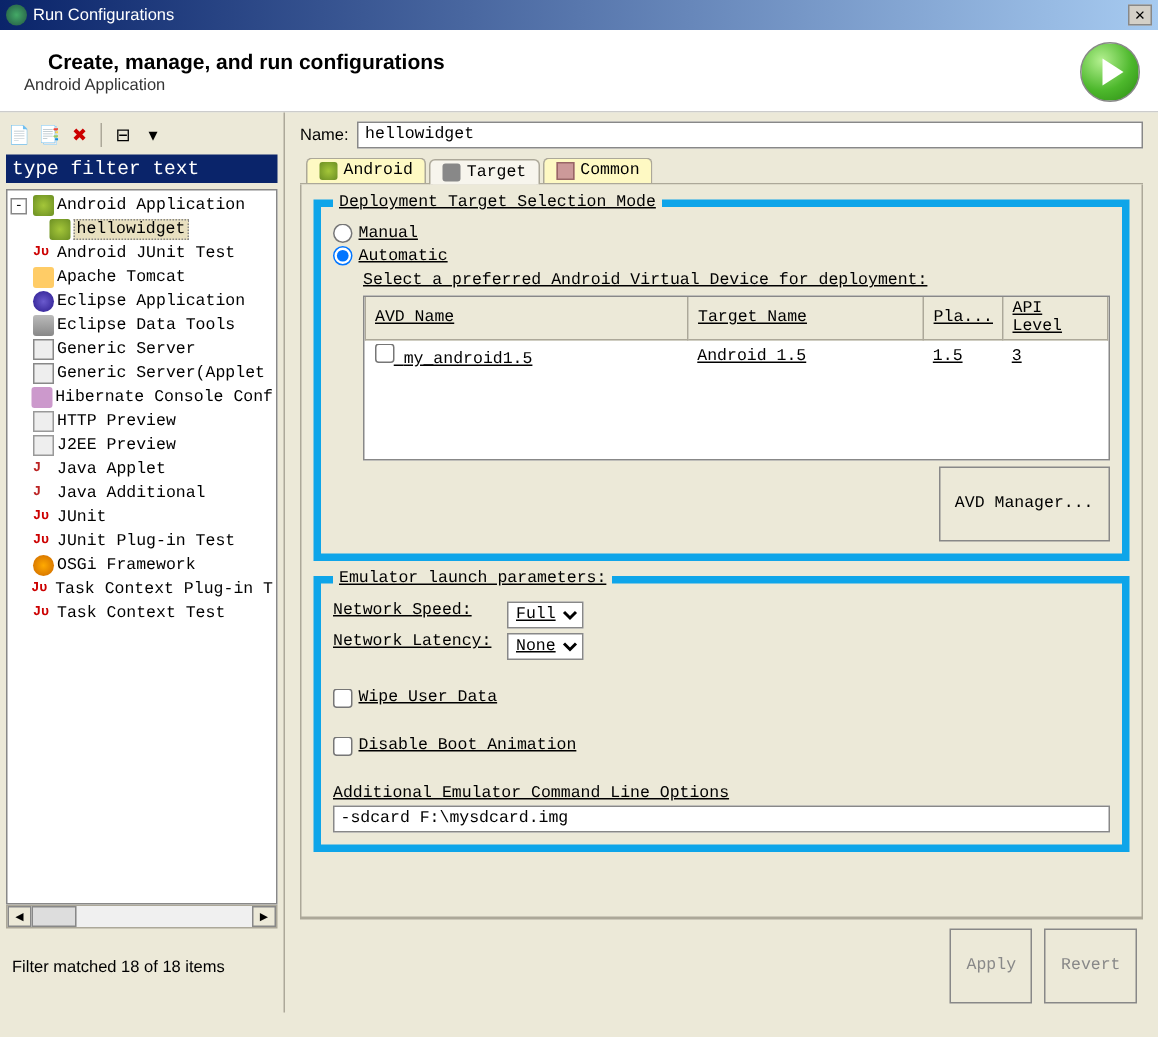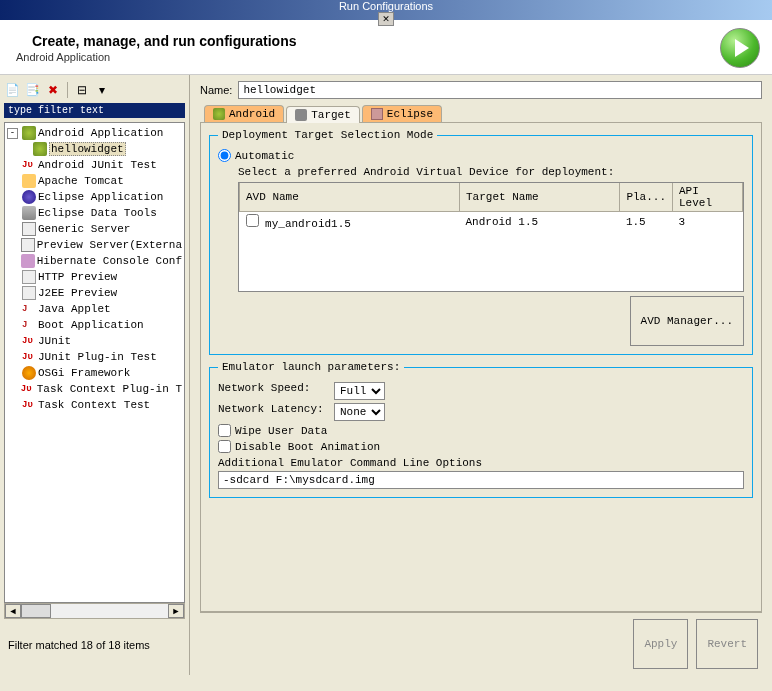--- a/index.html
+++ b/index.html
@@ -12,21 +12,20 @@
   overflow: hidden;
 }
 .titlebar {
   background: linear-gradient(to right, #0a246a, #a6caf0);
   color: #fff;
   height: 20px;
   display: flex;
   align-items: center;
   padding: 0 4px;
   font-size: 11px;
-  flex-direction: column;
 }
 .titlebar .ticon {
   width: 14px; height: 14px;
   background: radial-gradient(circle, #4a6 0%, #254 100%);
   border-radius: 50%;
   margin-right: 4px;
 }
 .titlebar .ttext { flex: 1; }
 .titlebar .tclose {
   width: 16px; height: 14px;
@@ -84,21 +83,21 @@
   display: flex; align-items: center; justify-content: center;
   font-size: 12px;
 }
 .tb-sep { width: 1px; height: 16px; background: #aca899; margin: 0 3px; }
 .filterbox {
   background: #0a246a;
   color: #fff;
   padding: 2px 4px;
   margin-bottom: 4px;
   font-family: "Courier New", monospace;
-  font-size: 10px;
+  font-size: 13px;
 }
 .tree {
   flex: 1;
   background: #fff;
   border: 1px solid #888;
   overflow: auto;
   font-family: "Courier New", monospace;
   font-size: 11px;
   padding: 2px;
   position: relative;
@@ -186,21 +185,21 @@
   background: #fff;
 }
 .tabs {
   display: flex;
   align-items: flex-end;
   border-bottom: 1px solid #aca899;
   padding-left: 4px;
   gap: 0;
 }
 .tab {
-  background: #fdba74;
+  background: #fef9c3;
   border: 1px solid #aca899;
   border-bottom: none;
   padding: 2px 8px;
   margin-right: 2px;
   border-radius: 4px 4px 0 0;
   display: flex;
   align-items: center;
   gap: 4px;
   font-family: "Courier New", monospace;
   font-size: 11px;
@@ -221,22 +220,23 @@
   border-top: none;
   padding: 6px 8px;
   display: flex;
   flex-direction: column;
   gap: 6px;
   font-family: "Courier New", monospace;
   font-size: 11px;
   overflow: auto;
 }
 fieldset {
-  border: 1px solid #0ea5e9;
+  border: 5px solid #0ea5e9;
   padding: 6px 8px 8px 8px;
+  text-decoration: underline;
 }
 fieldset legend {
   font-family: "Courier New", monospace;
   font-size: 11px;
   padding: 0 4px;
 }
 .radio-row { display: flex; align-items: center; gap: 4px; margin: 2px 0; }
 .radio-row input[type=radio] { margin: 0; }
 .sublabel { margin: 4px 0 4px 20px; }
 .avdtable-wrap {
@@ -278,21 +278,21 @@
   gap: 6px;
   margin: 3px 0;
 }
 .param-row select {
   font-family: "Courier New", monospace;
   font-size: 11px;
   border: 1px solid #888;
   background: #fff;
   padding: 1px;
 }
-.chk-row { display: flex; align-items: center; gap: 4px; margin: 3px 0; }
+.chk-row { display: flex; align-items: flex-start; gap: 4px; margin: 19px 0; }
 .chk-row input[type=checkbox] { margin: 0; }
 .cmdline {
   width: 100%;
   font-family: "Courier New", monospace;
   font-size: 11px;
   border: 1px solid #888;
   background: #fff;
   padding: 2px 4px;
 }
 .bottombtns {
@@ -364,21 +364,21 @@
           <span class="lbl">Eclipse Data Tools</span>
         </div>
       <div class="tree-node">
           <span style="width:13px"></span>
           <span class="ico ico-srv"></span>
           <span class="lbl">Generic Server</span>
         </div>
       <div class="tree-node">
           <span style="width:13px"></span>
           <span class="ico ico-srv"></span>
-          <span class="lbl">Preview Server(Externa</span>
+          <span class="lbl">Generic Server(Applet</span>
         </div>
       <div class="tree-node">
           <span style="width:13px"></span>
           <span class="ico ico-hib"></span>
           <span class="lbl">Hibernate Console Conf</span>
         </div>
       <div class="tree-node">
           <span style="width:13px"></span>
           <span class="ico ico-http"></span>
           <span class="lbl">HTTP Preview</span>
@@ -389,21 +389,21 @@
           <span class="lbl">J2EE Preview</span>
         </div>
       <div class="tree-node">
           <span style="width:13px"></span>
           <span class="ico ico-java"></span>
           <span class="lbl">Java Applet</span>
         </div>
       <div class="tree-node">
           <span style="width:13px"></span>
           <span class="ico ico-java"></span>
-          <span class="lbl">Boot Application</span>
+          <span class="lbl">Java Additional</span>
         </div>
       <div class="tree-node">
           <span style="width:13px"></span>
           <span class="ico ico-ju"></span>
           <span class="lbl">JUnit</span>
         </div>
       <div class="tree-node">
           <span style="width:13px"></span>
           <span class="ico ico-ju"></span>
           <span class="lbl">JUnit Plug-in Test</span>
@@ -443,26 +443,30 @@
       <div class="tab">
           <span class="tico tico-and"></span>
           <span>Android</span>
         </div>
       <div class="tab active">
           <span class="tico tico-tgt"></span>
           <span>Target</span>
         </div>
       <div class="tab">
           <span class="tico tico-com"></span>
-          <span>Eclipse</span>
+          <span>Common</span>
         </div>
     </div>
     <div class="tabcontent">
       <fieldset>
         <legend>Deployment Target Selection Mode</legend>
+        <div class="radio-row">
+          <input type="radio" name="deploy" style="">
+          <span>Manual</span>
+        </div>
         <div class="radio-row">
           <input type="radio" name="deploy" checked="" style="">
           <span>Automatic</span>
         </div>
         <div class="sublabel">Select a preferred Android Virtual Device for deployment:</div>
         <div class="avdtable-wrap">
           <table class="avd">
             <tbody>
                 <tr>
               <th>AVD Name</th>

